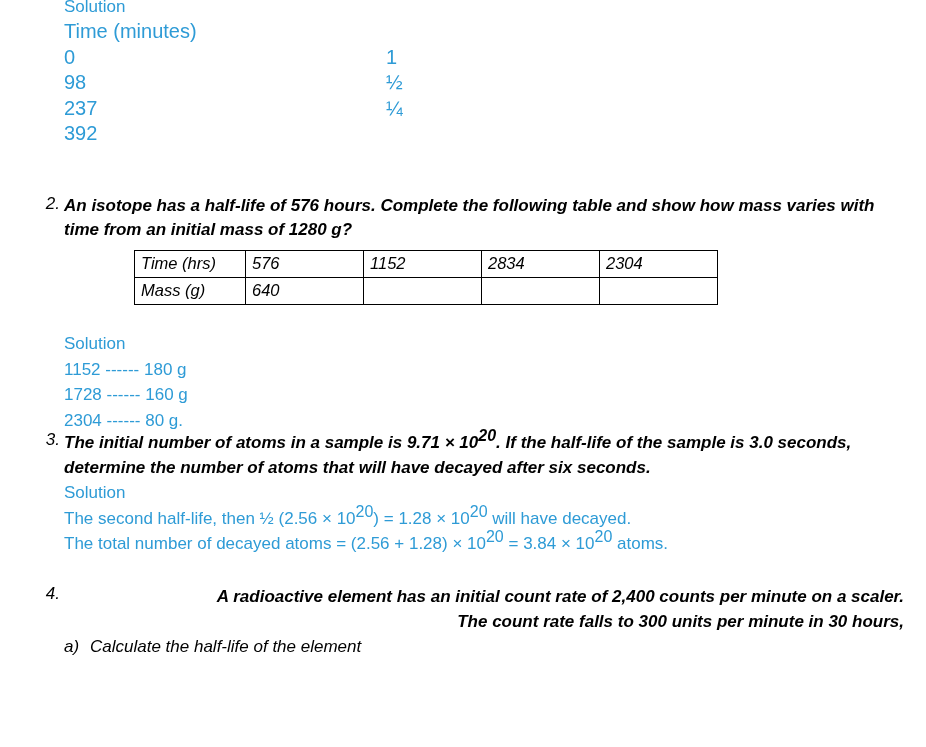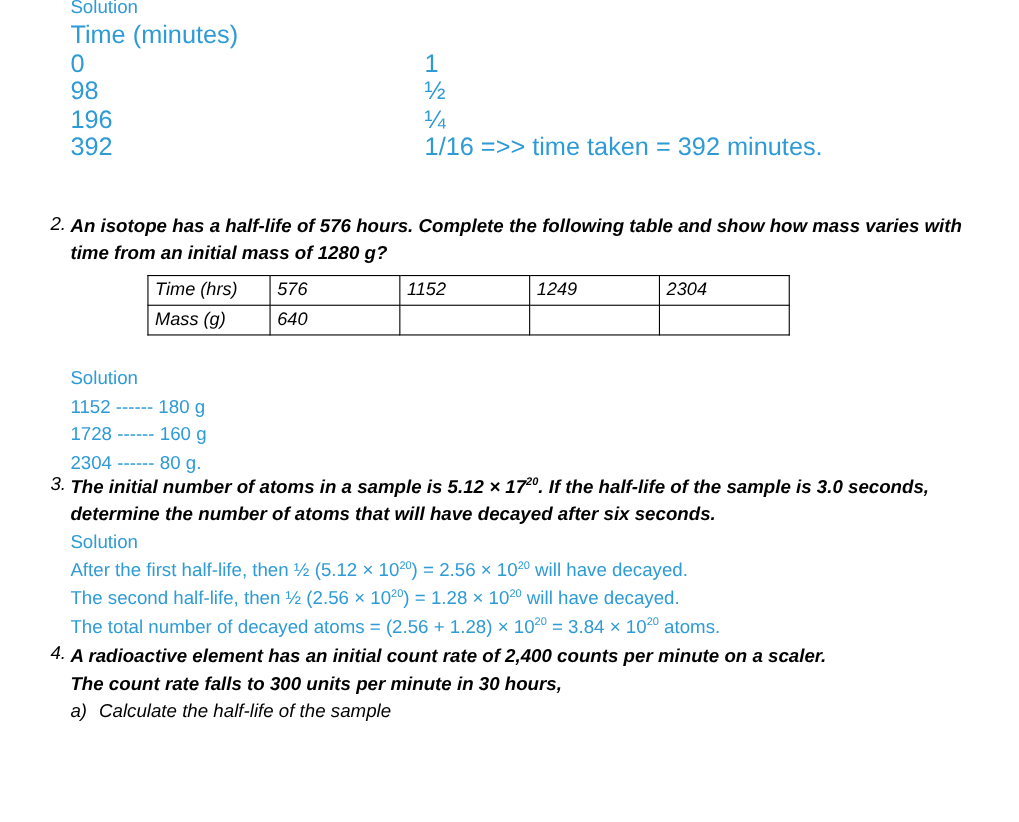--- a/index.html
+++ b/index.html
@@ -30,21 +30,21 @@
     left: 64px;
     top: -6px;
     width: 820px;
   }
   .sol1 .solword {
     font-size: 17px;
     line-height: 25px;
   }
   .sol1 .row {
     display: flex;
-    font-size: 23px;
+    font-size: 20px;
     line-height: 25.5px;
     justify-content: space-between;
   }
   .sol1 .c1 { width: 322px; flex: 0 0 322px; }
   .sol1 .c2 { flex: 1 1 auto; }
 
   
   .q2 {
     position: absolute;
     left: 34px;
@@ -99,33 +99,33 @@
     width: 870px;
   }
   .q3 .qbody { line-height: 25px; }
   .sol3 {
     margin-left: 30px;
     font-size: 17px;
     line-height: 25.5px;
     font-style: normal;
   }
   sup.sm {
-    font-size: 10px;
+    font-size: 16px;
     vertical-align: super;
     line-height: 0;
   }
 
   
   .q4 {
     position: absolute;
     left: 34px;
     top: 584px;
     width: 870px;
   }
-  .q4 .qbody { line-height: 25px; }
+  .q4 .qbody { line-height: 25px; text-align: right; }
   .sub-a {
     margin-left: 30px;
     font-size: 17px;
     font-style: italic;
     line-height: 25px;
     display: flex;
   }
   .sub-a .lbl { width: 26px; flex: 0 0 26px; }
 </style>
 </head>
@@ -140,39 +140,38 @@
     </div>
     <div class="row">
       <div class="c1 blue">0</div>
       <div class="c2 blue">1</div>
     </div>
     <div class="row">
       <div class="c1 blue">98</div>
       <div class="c2 blue">½</div>
     </div>
     <div class="row">
-      <div class="c1 blue">196</div>
+      <div class="c1 blue">237</div>
       <div class="c2 blue">¼</div>
     </div>
     <div class="row">
       <div class="c1 blue">392</div>
-      <div class="c2 blue">1/16 =&gt;&gt; time taken = 392 minutes.</div>
     </div>
   </div>
 
   <div class="q2">
     <div class="qnum black">2.</div>
     <div class="qbody black">An isotope has a half-life of 576 hours. Complete the following table and show how mass varies with time from an initial mass of 1280 g?</div>
     <table class="tbl">
       <tbody>
           <tr>
         <td class="lab">Time (hrs)</td>
         <td class="val">576</td>
         <td class="val">1152</td>
-        <td class="val">1249</td>
+        <td class="val">2834</td>
         <td class="val">2304</td>
       </tr>
       <tr>
         <td class="lab">Mass (g)</td>
         <td class="val">640</td>
         <td class="val"></td>
         <td class="val"></td>
         <td class="val"></td>
       </tr>
     </tbody>
@@ -181,34 +180,33 @@
 
   <div class="sol2 blue">
     <div>Solution</div>
     <div>1152 ------ 180 g</div>
     <div>1728 ------ 160 g</div>
     <div>2304 ------ 80 g.</div>
   </div>
 
   <div class="q3">
     <div class="qnum black">3.</div>
-    <div class="qbody black"><span>The initial number of atoms in a sample is 5.12 × 17</span><sup class="sm">20</sup><span>. If the half-life of the sample is 3.0 seconds, determine the number of atoms that will have decayed after six seconds.</span></div>
+    <div class="qbody black"><span>The initial number of atoms in a sample is 9.71 × 10</span><sup class="sm">20</sup><span>. If the half-life of the sample is 3.0 seconds, determine the number of atoms that will have decayed after six seconds.</span></div>
     <div class="sol3 blue">
       <div>Solution</div>
-      <div><span>After the first half-life, then ½ (5.12 × 10</span><sup class="sm">20</sup><span>) = 2.56 × 10</span><sup class="sm">20</sup><span> will have decayed.</span></div>
       <div><span>The second half-life, then ½ (2.56 × 10</span><sup class="sm">20</sup><span>) = 1.28 × 10</span><sup class="sm">20</sup><span> will have decayed.</span></div>
       <div><span>The total number of decayed atoms = (2.56 + 1.28) × 10</span><sup class="sm">20</sup><span> = 3.84 × 10</span><sup class="sm">20</sup><span> atoms.</span></div>
     </div>
   </div>
 
   <div class="q4">
     <div class="qnum black">4.</div>
     <div class="qbody black">
       <div>A radioactive element has an initial count rate of 2,400 counts per minute on a scaler.</div>
       <div>The count rate falls to 300 units per minute in 30 hours,</div>
     </div>
     <div class="sub-a black">
       <div class="lbl">a)</div>
-      <div>Calculate the half-life of the sample</div>
+      <div>Calculate the half-life of the element</div>
     </div>
   </div>
 
 </div>
 
 </body></html>

